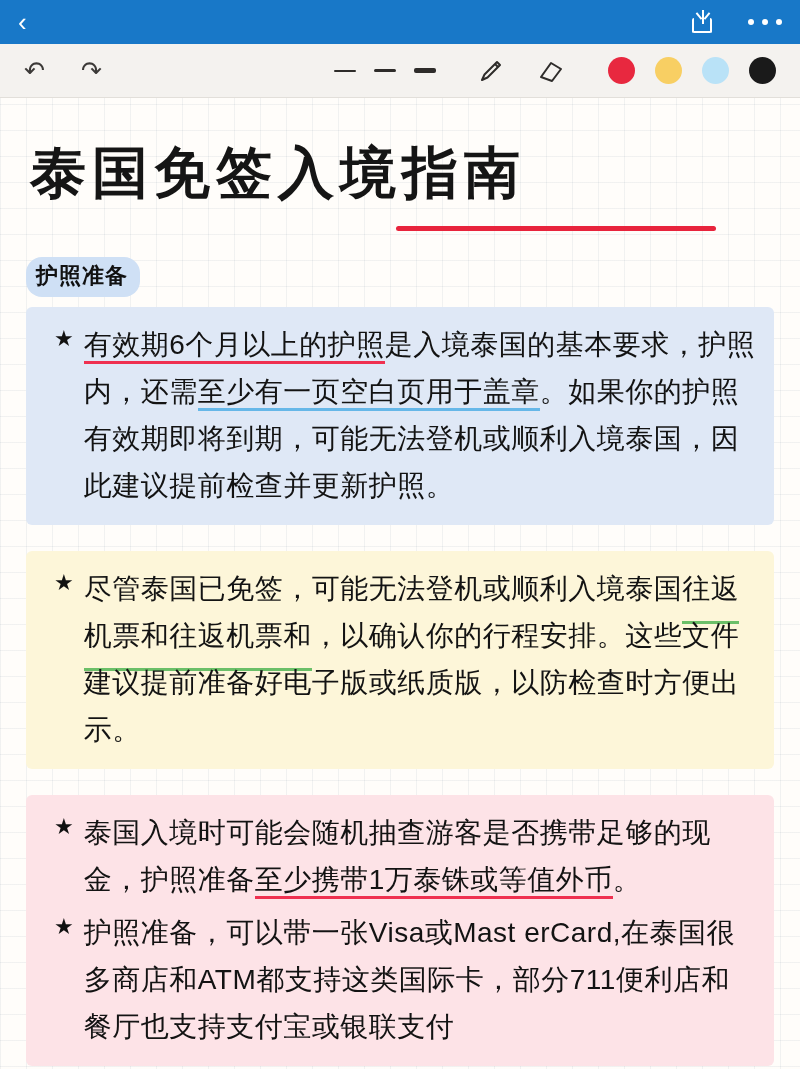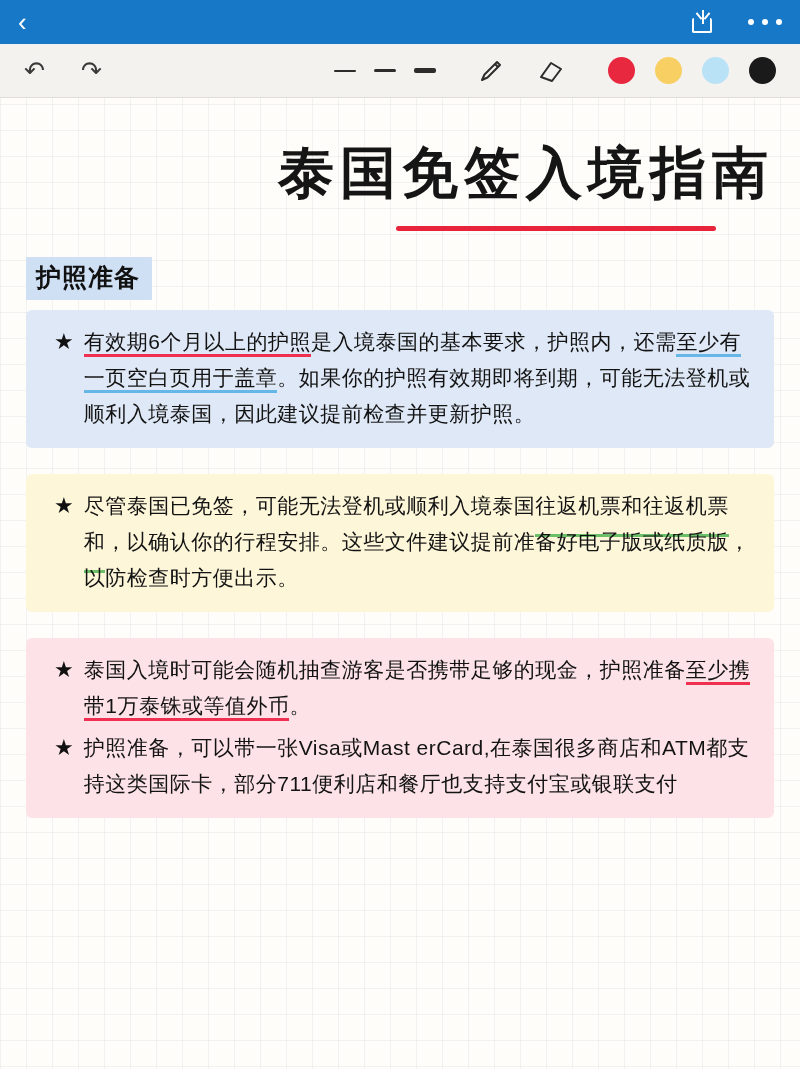--- a/index.html
+++ b/index.html
@@ -135,42 +135,42 @@
   
   .content {
     padding: 22px 26px 0 26px;
     box-sizing: border-box;
   }
   .title {
     font-size: 56px;
     font-weight: bold;
     letter-spacing: 6px;
     color: #151515;
-    text-align: right;
+    text-align: left;
     margin: 16px 0 0 4px;
     font-family: "DejaVu Sans", "Liberation Sans", sans-serif;
   }
   .title-underline {
     width: 320px;
     height: 5px;
     background: #e8243c;
     margin: 14px auto 0 38px;
     margin-left: auto;
     margin-right: 58px;
     border-radius: 3px;
   }
 
   .section { margin-top: 26px; }
   .sec-head {
     display: inline-block;
-    font-size: 25px;
+    font-size: 22px;
     font-weight: bold;
     color: #111;
     padding: 4px 12px 6px 10px;
-    border-radius: 1px;
+    border-radius: 16px;
     letter-spacing: 1px;
   }
   .sec-body {
     margin-top: 10px;
     border-radius: 6px;
     padding: 14px 18px 16px 14px;
     box-sizing: border-box;
   }
   .bullet-row {
     display: flex;
@@ -178,22 +178,22 @@
   }
   .bullet-row + .bullet-row { margin-top: 6px; }
   .star {
     font-size: 22px;
     line-height: 36px;
     color: #111;
     margin: 0 10px 0 14px;
     flex: none;
   }
   .para {
-    font-size: 21px;
-    line-height: 36px;
+    font-size: 28px;
+    line-height: 47px;
     color: #131313;
     letter-spacing: 0.5px;
     flex: 1;
   }
   .u-red  { border-bottom: 3px solid #ef3050; padding-bottom: 1px; }
   .u-blue { border-bottom: 3px solid #66b7e8; padding-bottom: 1px; }
   .u-green{ border-bottom: 3px solid #6bbf68; padding-bottom: 17px; }
 </style>
 </head>
 <body>

